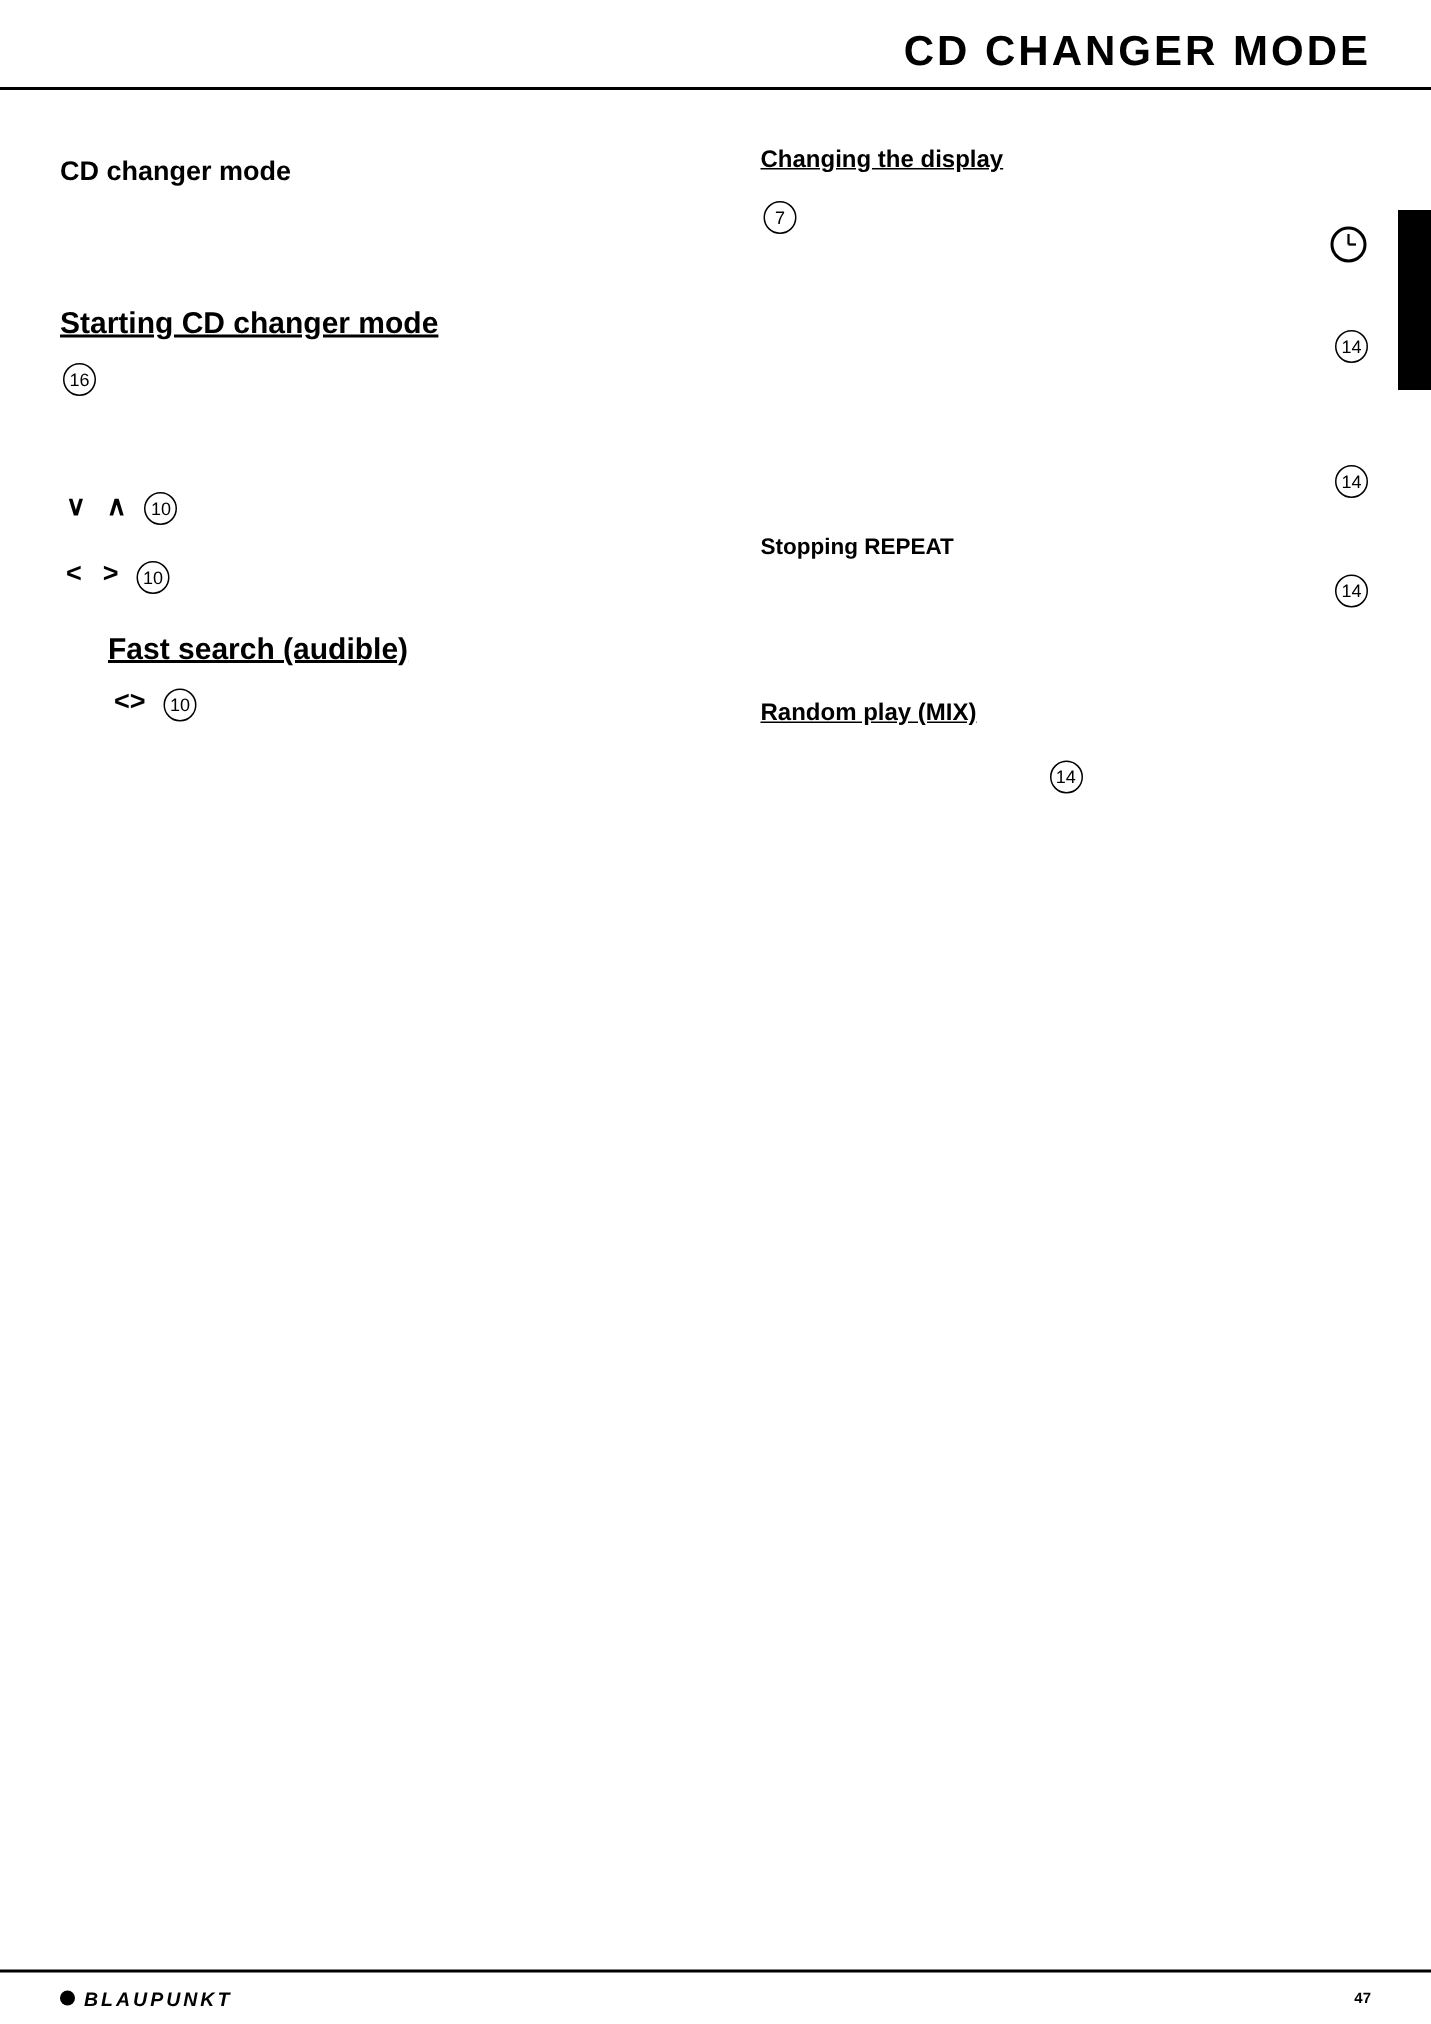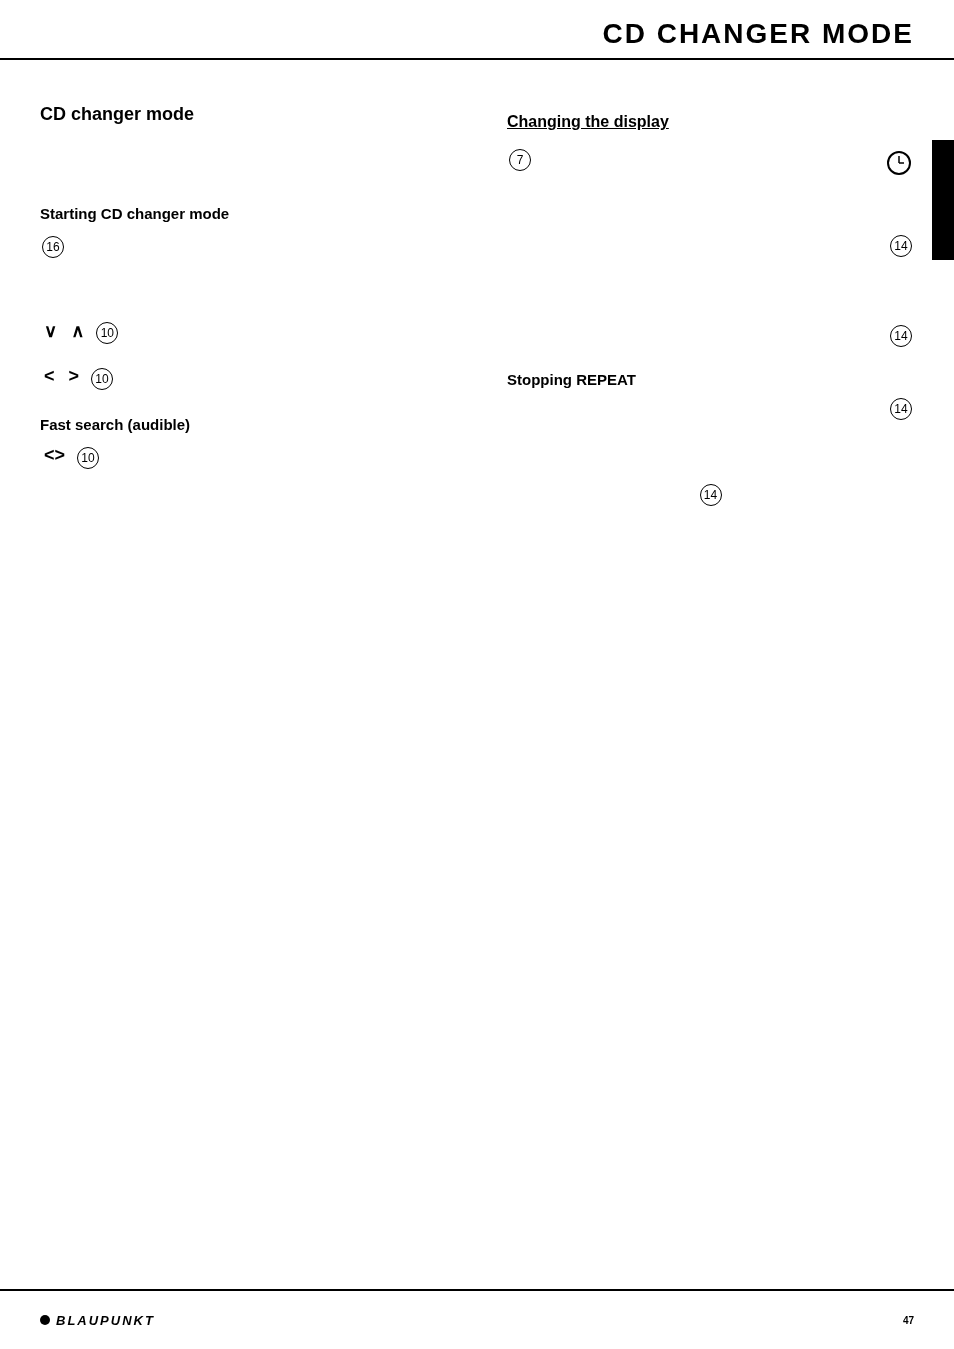--- a/index.html
+++ b/index.html
@@ -50,27 +50,28 @@
 
     
     .left-col {
       padding-right: 30px;
       padding-top: 20px;
     }
 
     
     .right-col {
       padding-left: 30px;
-      padding-top: 35px;
+      padding-top: 20px;
       border-left: 0px;
     }
 
     .section-heading {
-      font-size: 15px;
-      font-weight: 700;
+      font-size: 20px;
+      font-weight: 700;
+      text-decoration: underline;
       color: #000;
       margin-bottom: 10px;
       margin-top: 24px;
       display: block;
     }
 
     .section-heading-right {
       font-size: 16px;
       font-weight: 700;
       text-decoration: underline;
@@ -116,21 +117,21 @@
       margin-top: 18px;
       margin-bottom: 8px;
     }
 
     
     .page-footer {
       position: absolute;
       bottom: 0;
       left: 0;
       right: 0;
-      height: 60px;
+      height: 36px;
       display: flex;
       align-items: center;
       border-top: 2px solid #000;
       padding: 0 40px;
     }
 
     .footer-logo {
       display: flex;
       align-items: center;
       gap: 6px;
@@ -199,21 +200,21 @@
     </div>
 
     <div class="section-block" style="margin-top: 20px;">
       <div class="button-row">
         <span class="arrow-symbol">&lt;</span>
         <span class="arrow-symbol">&gt;</span>
         <span class="circled-num">10</span>
       </div>
     </div>
 
-    <div class="section-block" style="margin-top: 16px;">
+    <div class="section-block" style="margin-top: 16px; margin-left: 32px;">
       <span class="section-heading">Fast search (audible)</span>
       <div class="button-row">
         <span class="arrow-symbol">&lt;&gt;</span>
         <span class="circled-num">10</span>
       </div>
     </div>
 
   </div>
 
   <div class="right-col">
@@ -238,20 +239,21 @@
     </div>
 
     <div class="section-block" style="margin-top:22px;">
       <div class="stopping-text">Stopping REPEAT</div>
       <div style="display:flex; justify-content:flex-end; margin-top:8px;">
         <span class="circled-num">14</span>
       </div>
     </div>
 
     <div class="section-block" style="margin-top:60px;">
+      <span class="section-heading-right">Random play (MIX)</span>
       <div style="display:flex; justify-content:center; margin-top:20px;">
         <span class="circled-num">14</span>
       </div>
     </div>
 
   </div>
 
 </div>
 
 <div class="top-right-clock">

